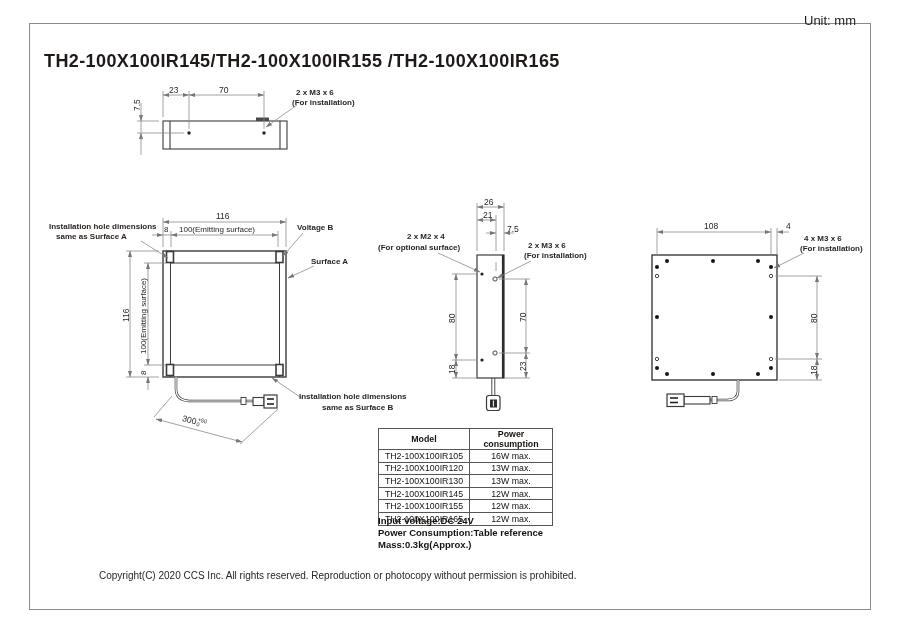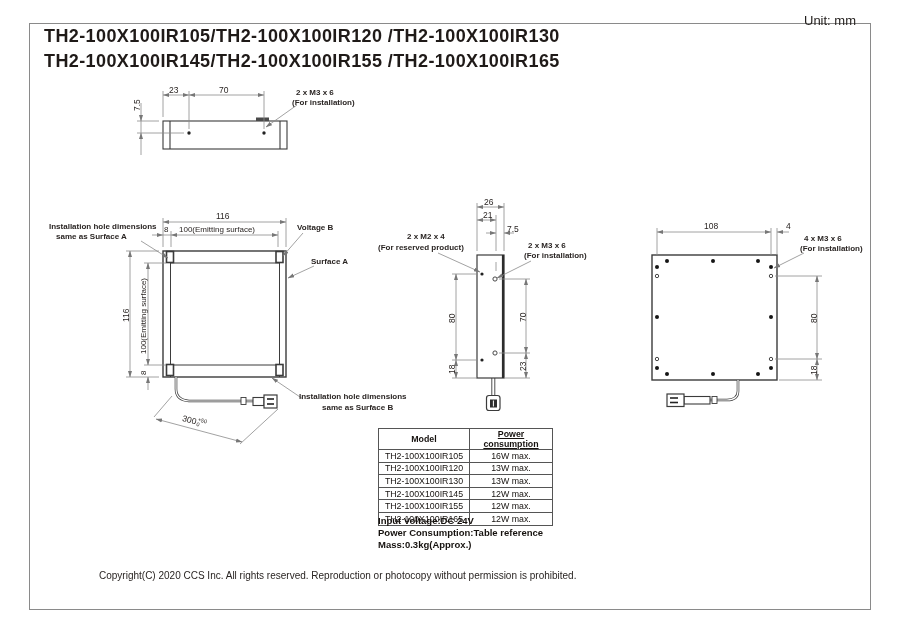--- a/index.html
+++ b/index.html
@@ -11,21 +11,21 @@
   .lbl { position:absolute; white-space:nowrap; font-size:8.5px; color:#2a2523; line-height:10px; }
   .note { font-size:8px; font-weight:600; }
   .rot { transform:rotate(-90deg); transform-origin:0 0; }
   .title { position:absolute; left:44px; font-size:18px; letter-spacing:0.4px;
            font-weight:600; color:#1f1a18; }
   .unit { position:absolute; left:804px; top:13px; font-size:13px; }
   .spec { position:absolute; left:378px; top:428px; border-collapse:collapse; }
   .spec th, .spec td { border:1px solid #555; font-size:8.8px; text-align:center;
                        padding:0; color:#16120f; }
   .spec th { width:90px; height:14px; font-weight:600; }
-  .spec th:last-child { width:82px;text-decoration:underline; }
+  .spec th:last-child { width:82px; }
   .spec td { height:11.6px; }
   .tnotes { position:absolute; left:378px; font-size:9.5px; font-weight:600; color:#16120f; }
   .copy { position:absolute; left:56px; top:570px; font-size:10px; color:#2a2523;margin-left:43px; }
   .logo { position:absolute; left:761px; top:571px; font-family:"Liberation Serif", serif;
           font-size:23px; letter-spacing:1px; color:#231916; }
   .tol { display:inline-block; vertical-align:-1px; margin-left:1px; }
   .tol span { display:block; font-size:5.5px; line-height:5px; }
   .dim300 { transform:rotate(16deg); transform-origin:0 0; }
 </style>
 </head>
@@ -189,21 +189,20 @@
       <line x1="789" y1="232" x2="777" y2="232" marker-end="url(#arr)"></line>
       <line x1="775" y1="276" x2="822" y2="276"></line>
       <line x1="775" y1="359" x2="822" y2="359"></line>
       <line x1="779" y1="380" x2="822" y2="380"></line>
       <line x1="817" y1="276" x2="817" y2="359" marker-start="url(#arr)" marker-end="url(#arr)"></line>
       <line x1="817" y1="359" x2="817" y2="380" marker-start="url(#arr)" marker-end="url(#arr)"></line>
       <line x1="804" y1="253" x2="774" y2="268" marker-end="url(#arr)"></line>
     </g>
   </svg>
 
-  <div class="title" style="top:26px">TH2-100X100IR105/TH2-100X100IR120 /TH2-100X100IR130</div>
   <div class="title" style="top:51px">TH2-100X100IR145/TH2-100X100IR155 /TH2-100X100IR165</div>
   <div class="unit">Unit: mm</div>
 
   <div class="lbl rot" style="left:132px;top:111px">7.5</div>
   <div class="lbl" style="left:169px;top:85px">23</div>
   <div class="lbl" style="left:219px;top:85px">70</div>
   <div class="lbl note" style="left:296px;top:88px">2 x M3 x 6</div>
   <div class="lbl note" style="left:292px;top:98px">(For installation)</div>
 
   <div class="lbl" style="left:216px;top:211px">116</div>
@@ -221,21 +220,21 @@
   <div class="lbl dim300" style="left:184px;top:413px"><span>300</span><span class="tol"><span>+50</span><span>0</span></span></div>
 
   <div class="lbl" style="left:484px;top:197px">26</div>
   <div class="lbl" style="left:483px;top:210px">21</div>
   <div class="lbl" style="left:507px;top:224px">7.5</div>
   <div class="lbl rot" style="left:447px;top:323px">80</div>
   <div class="lbl rot" style="left:447px;top:374px">18</div>
   <div class="lbl rot" style="left:518px;top:322px">70</div>
   <div class="lbl rot" style="left:518px;top:371px">23</div>
   <div class="lbl note" style="left:407px;top:232px">2 x M2 x 4</div>
-  <div class="lbl note" style="left:378px;top:243px">(For reserved product)</div>
+  <div class="lbl note" style="left:378px;top:243px">(For optional surface)</div>
   <div class="lbl note" style="left:528px;top:241px">2 x M3 x 6</div>
   <div class="lbl note" style="left:524px;top:251px">(For installation)</div>
 
   <div class="lbl" style="left:704px;top:221px">108</div>
   <div class="lbl" style="left:786px;top:221px">4</div>
   <div class="lbl rot" style="left:809px;top:323px">80</div>
   <div class="lbl rot" style="left:809px;top:375px">18</div>
   <div class="lbl note" style="left:804px;top:234px">4 x M3 x 6</div>
   <div class="lbl note" style="left:800px;top:244px">(For installation)</div>
 

